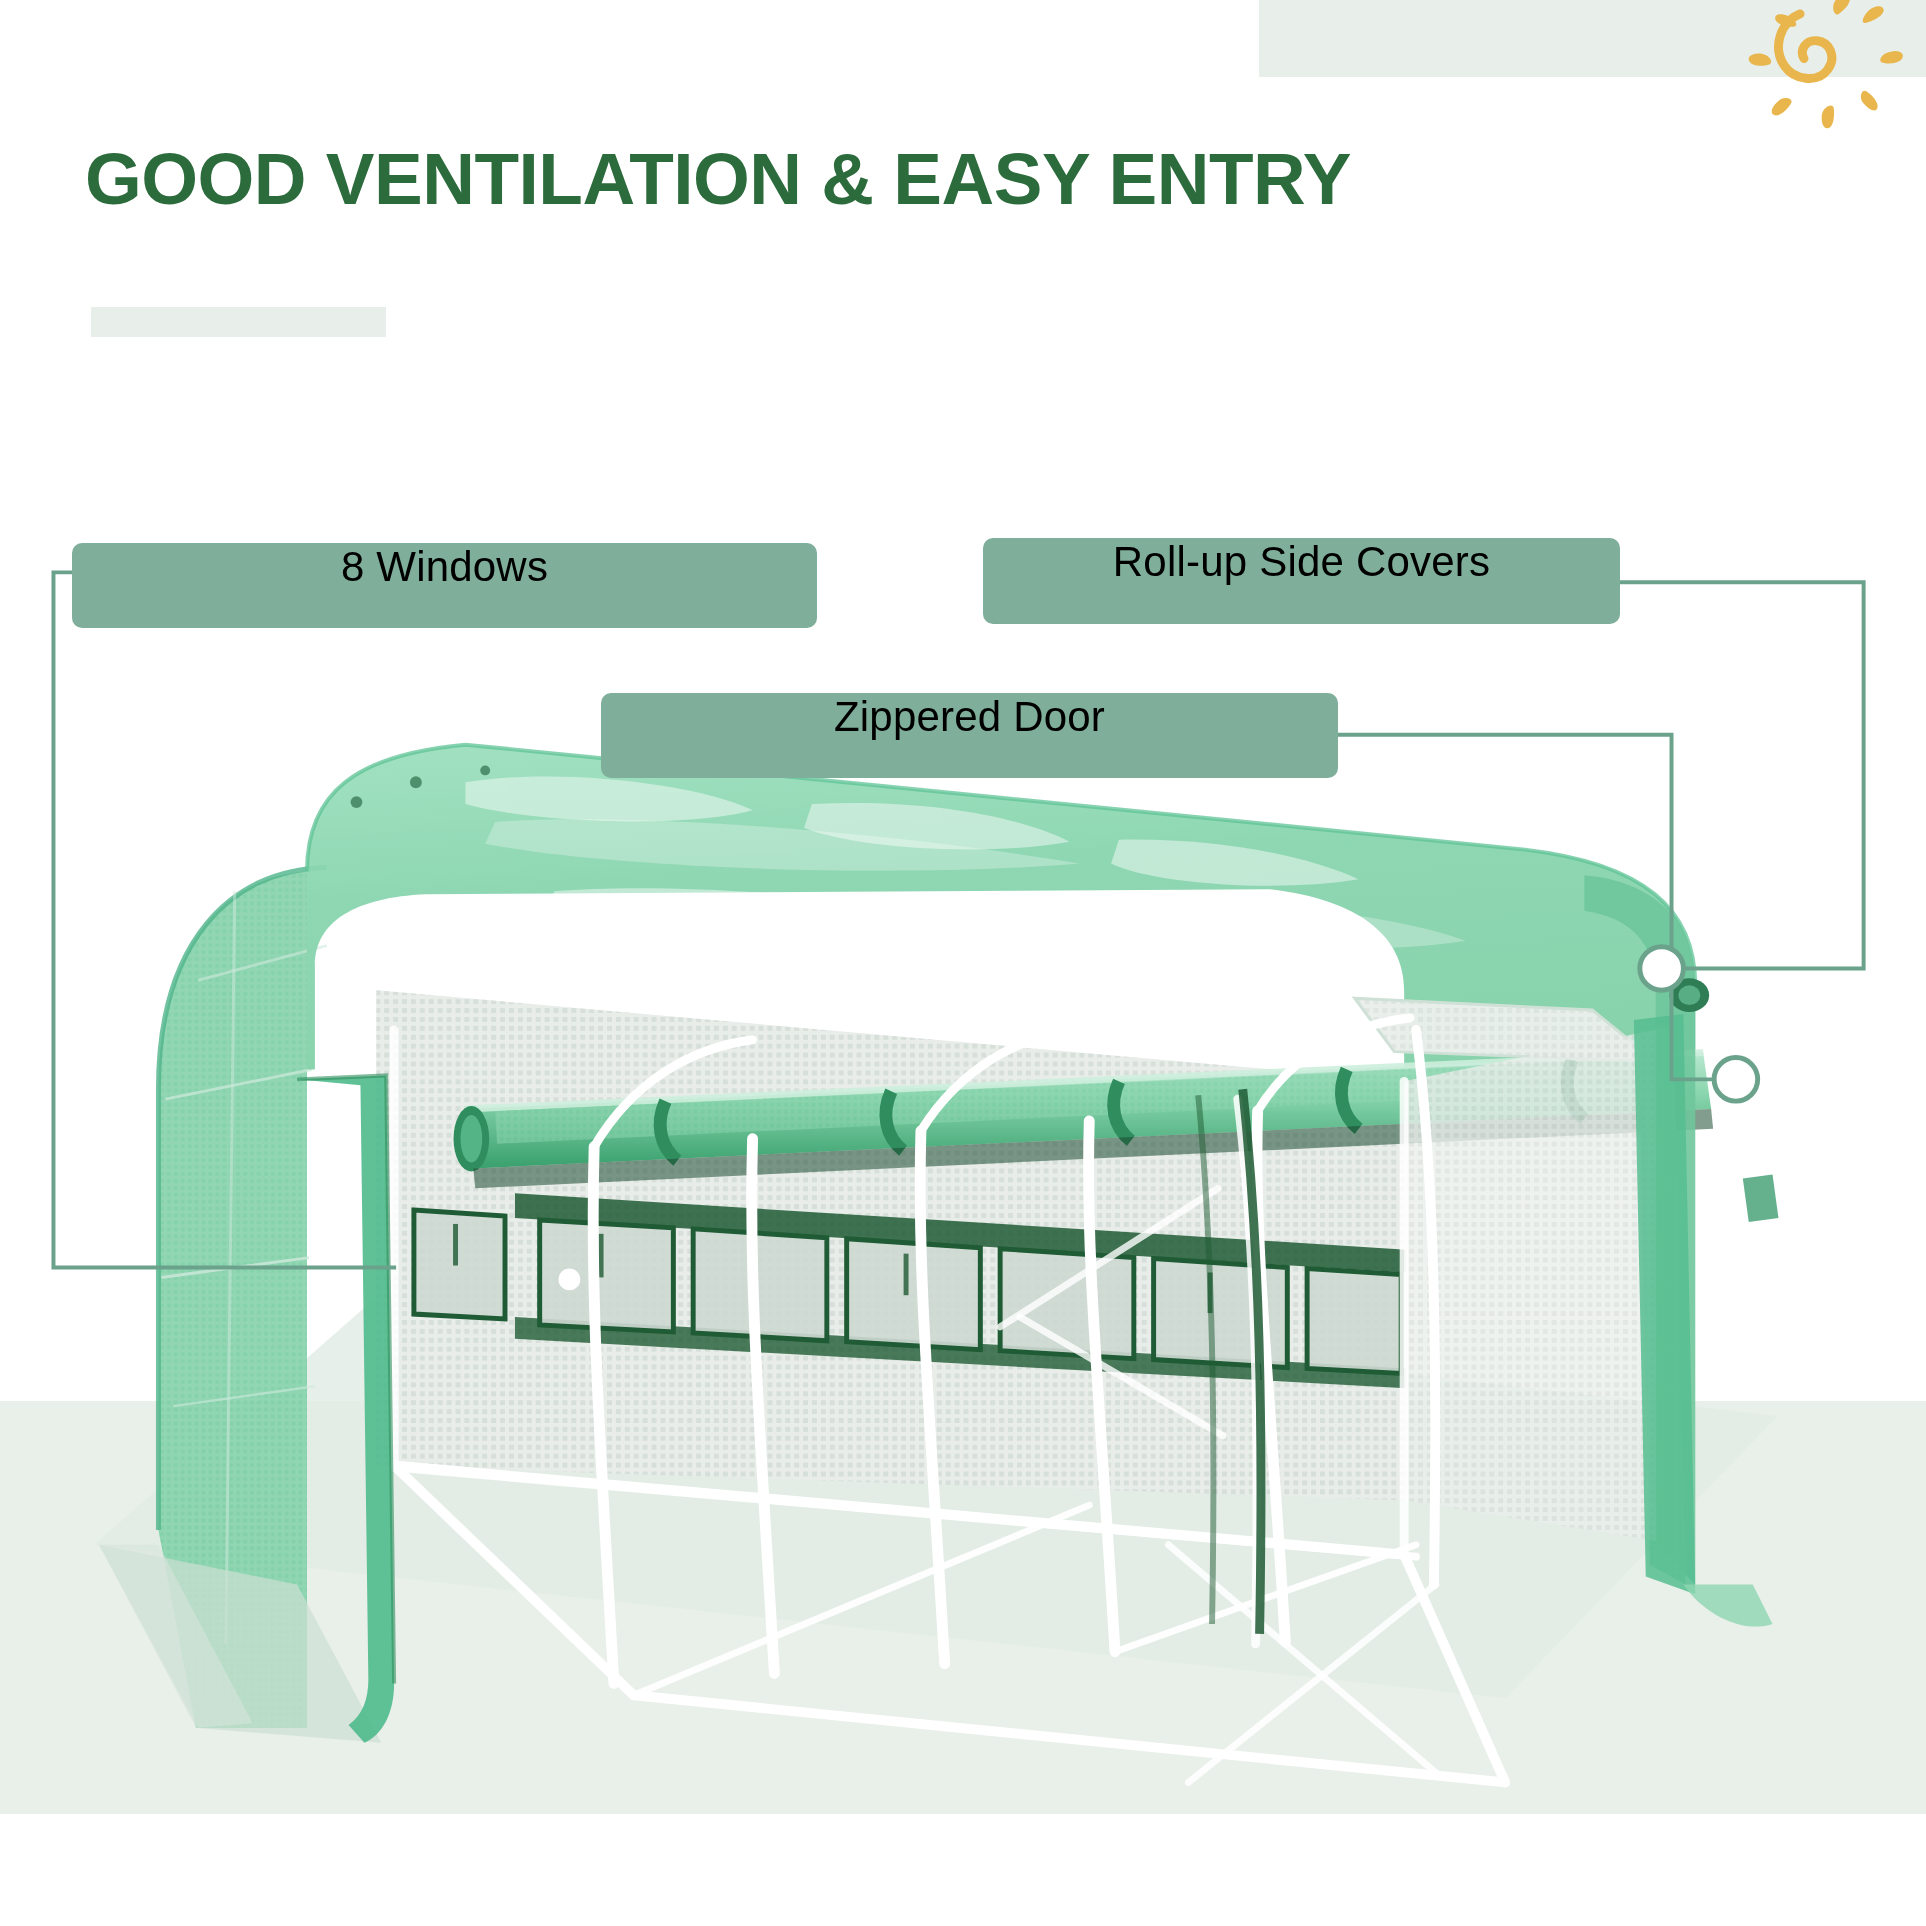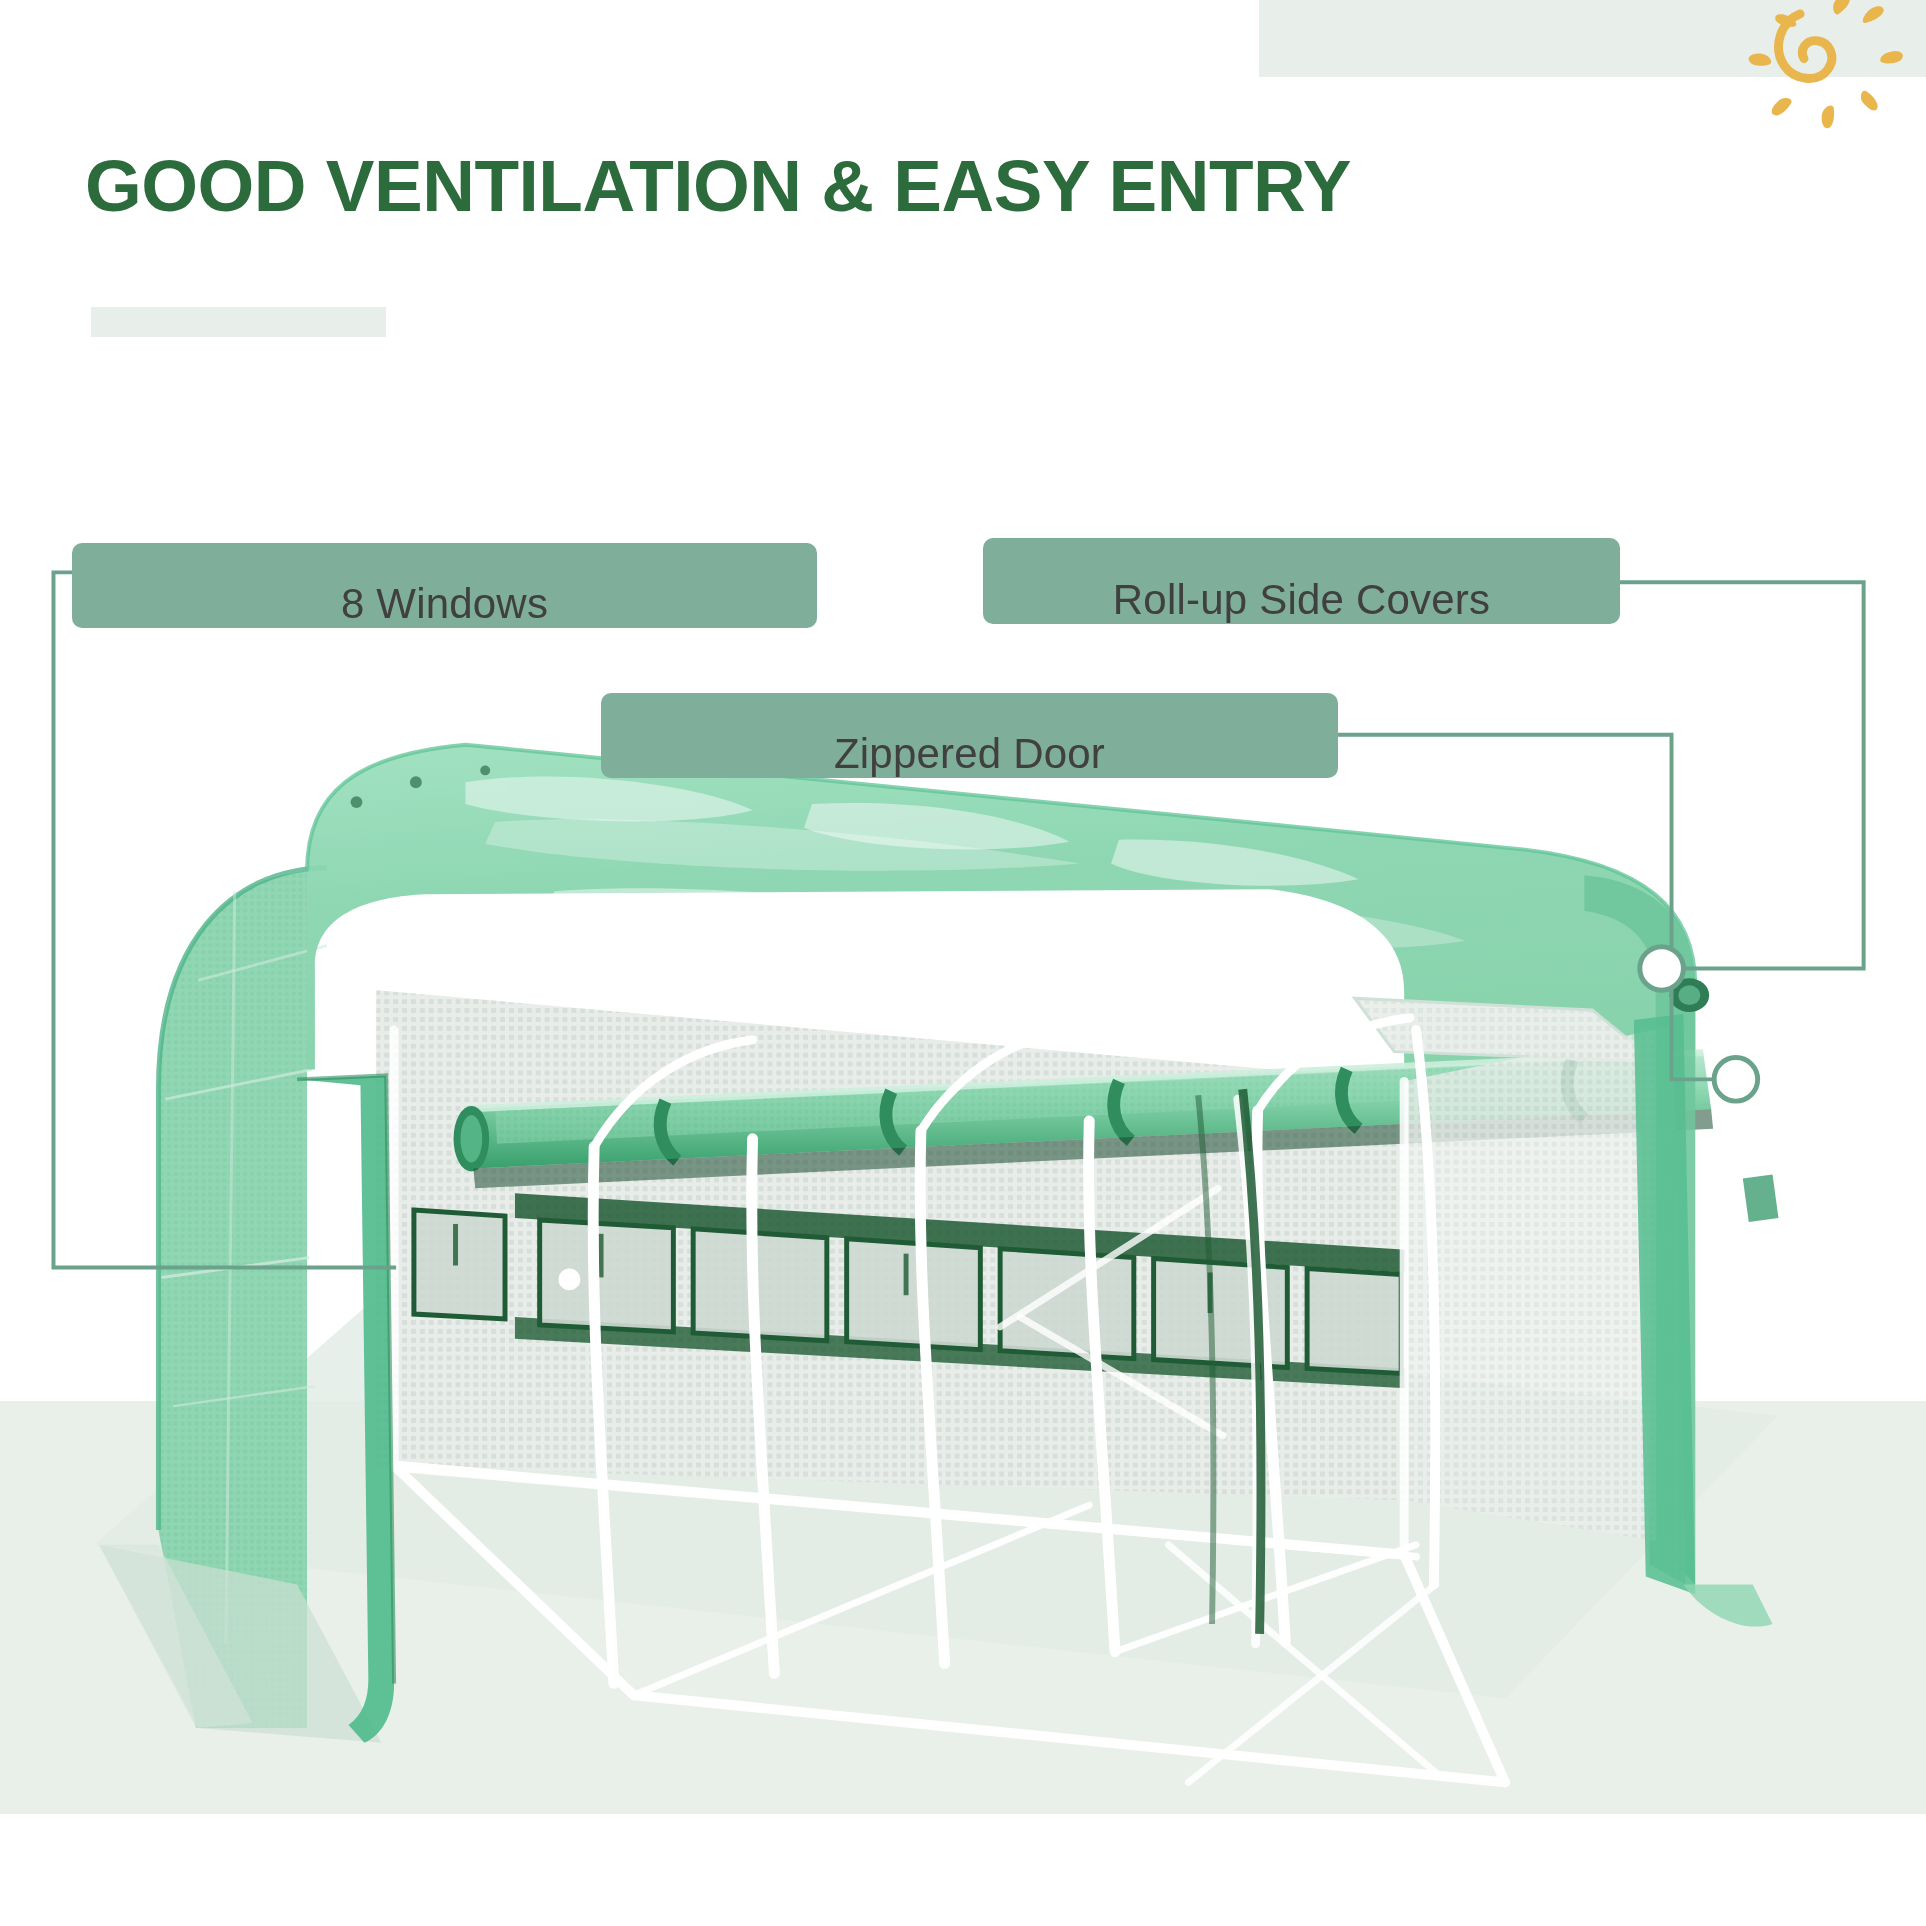--- a/index.html
+++ b/index.html
@@ -13,37 +13,37 @@
 
   
   .header-band {
     position: absolute; left: 1259px; top: 0; width: 667px; height: 77px;
     background: #e8eee9;
   }
   .sun { position: absolute; left: 1689px; top: -8px; width: 228px; height: 149px; }
 
   
   .title {
-    position: absolute; left: 85px; top: 144px;
+    position: absolute; left: 85px; top: 137px;
     font-size: 73px; font-weight: 700; letter-spacing: -0.5px;
     color: #2c6b3c; white-space: nowrap;
     font-family: "Liberation Sans", sans-serif;
   }
   .title-rule {
     position: absolute; left: 91px; top: 307px; width: 295px; height: 30px;
     background: #e8eeea;
   }
 
   
   .pill {
     position: absolute;
     background: #7fae9a;
     border-radius: 10px;
-    color: #404040;
-    display: flex; align-items: flex-end; justify-content: center;
+    color: #000000;
+    display: flex; align-items: flex-start; justify-content: center;
     font-size: 42px; font-weight: 400;
     letter-spacing: 0.2px;
     font-family: "Liberation Sans", sans-serif;
   }
   #pill-windows   { left: 72px;  top: 543px; width: 745px;  height: 85px; }
   #pill-rollup    { left: 983px; top: 538px; width: 637px;  height: 86px; }
   #pill-zipper    { left: 601px; top: 693px; width: 737px;  height: 85px; }
 
   
   #connectors { position: absolute; left: 0; top: 0; width: 1927px; height: 1927px; pointer-events: none; }

